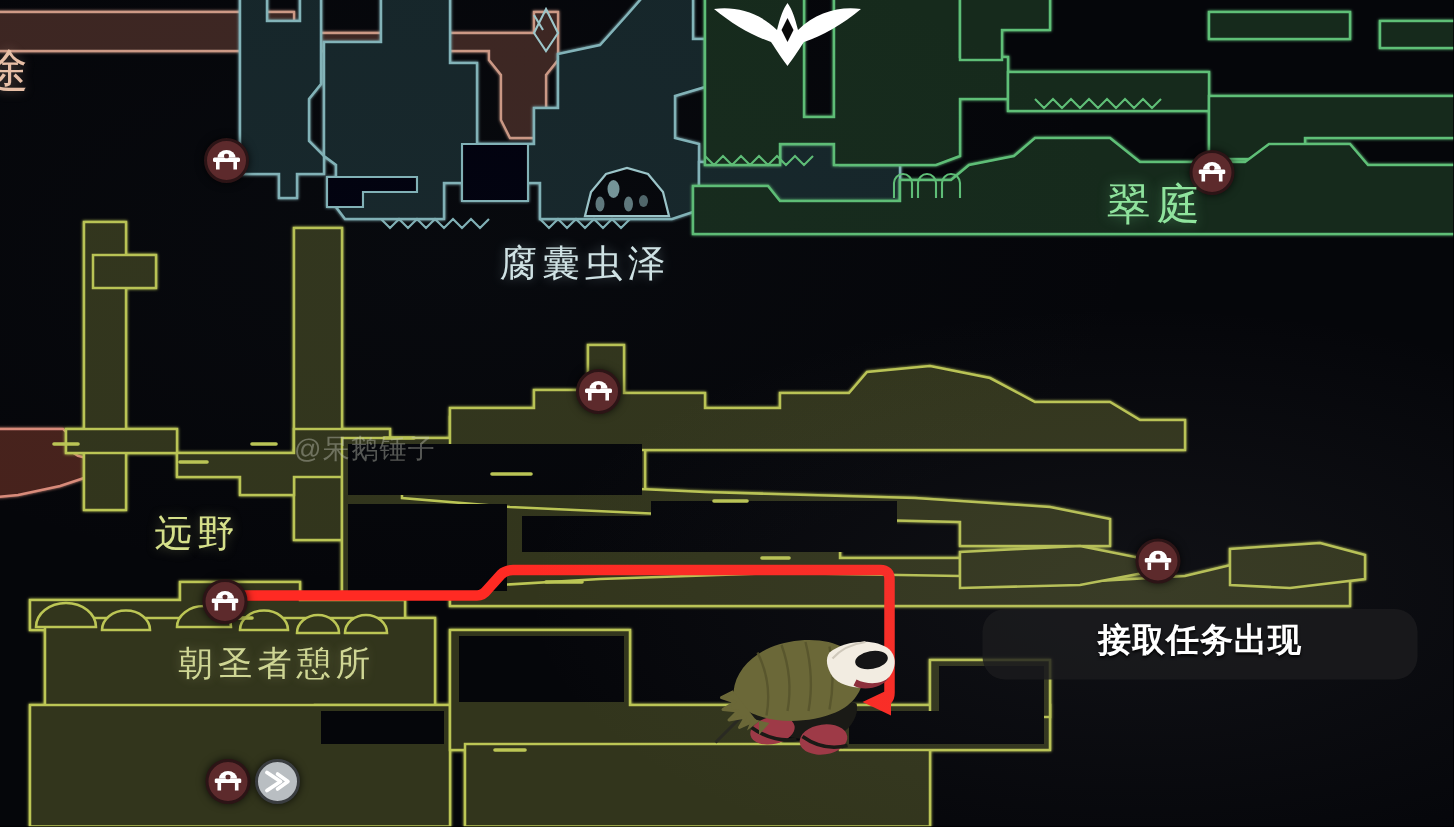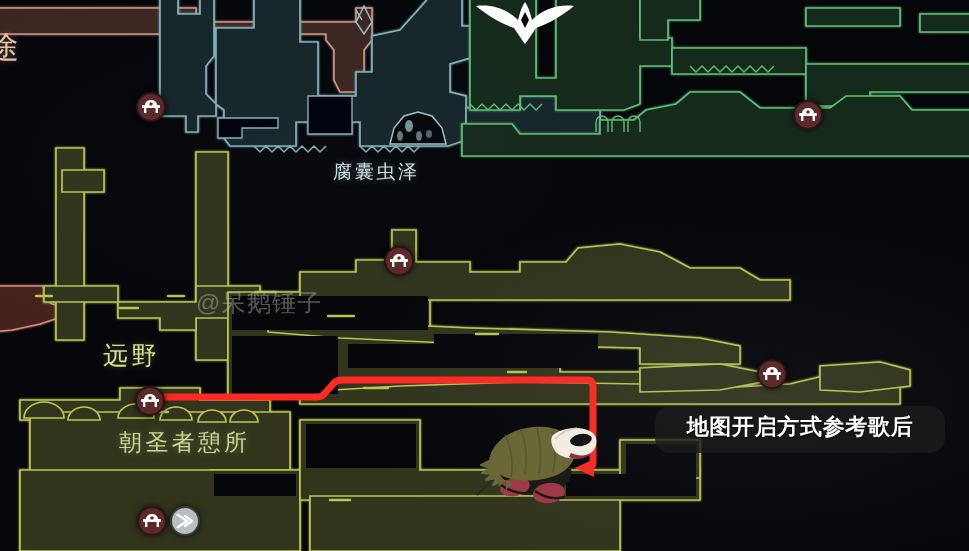--- a/index.html
+++ b/index.html
@@ -47,21 +47,21 @@
   #label-top-left {
     left: -12px;
     top: 27px;
     font-size: 31px;
     color: #e7bfa6;
     text-shadow: 0 0 7px rgba(231,191,166,0.34);
   }
   #label-marsh {
     left: 333px;
     top: 159px;
-    font-size: 19px;
+    font-size: 25px;
     color: #cfe2e4;
     text-shadow: 0 0 8px rgba(190,225,230,0.33);
   }
   #label-verdania {
     left: 738px;
     top: 117px;
     font-size: 29px;
     color: #8fe39d;
     text-shadow: 0 0 9px rgba(120,230,150,0.40);
   }
@@ -78,21 +78,21 @@
     font-size: 23px;
     color: #cfd694;
     text-shadow: 0 0 7px rgba(207,214,148,0.30);
   }
 
   
   #watermark {
     position: absolute;
     left: 196px;
     top: 287px;
-    font-size: 24px;
+    font-size: 18px;
     letter-spacing: 0.05em;
     color: rgba(196,198,186,0.42);
     pointer-events: none;
     user-select: none;
     white-space: nowrap;
   }
 
   
   .marker {
     position: absolute;
@@ -452,24 +452,25 @@
       <ellipse cx="110" cy="27" rx="11" ry="6" transform="rotate(-10 110 27)" fill="#151516"></ellipse>
       <path d="M 100 40 C 108 44 118 43 122 38 C 118 46 104 48 98 44 Z" fill="#8d2f3c"></path>
       <path d="M 84 26 q 8 -9 22 -11" stroke="#cfc8bb" stroke-width="1.4" fill="none"></path>
     </svg>
   </div>
 
   <div class="region-label" id="label-top-left">途</div>
 
   <div class="region-label" id="label-marsh">腐囊虫泽</div>
 
+  <div class="region-label" id="label-verdania">翠庭</div>
 
   <div class="region-label" id="label-farfields">远野</div>
 
   <div class="region-label" id="label-pilgrims-rest">朝圣者憩所</div>
 
   <div id="watermark">@呆鹅锤子</div>
 
   <div id="annotation">
-    <div class="line">地图开启方式参考歌后</div>
+    <div class="line">接取任务出现</div>
   </div>
 
 </div>
 
 </body></html>

